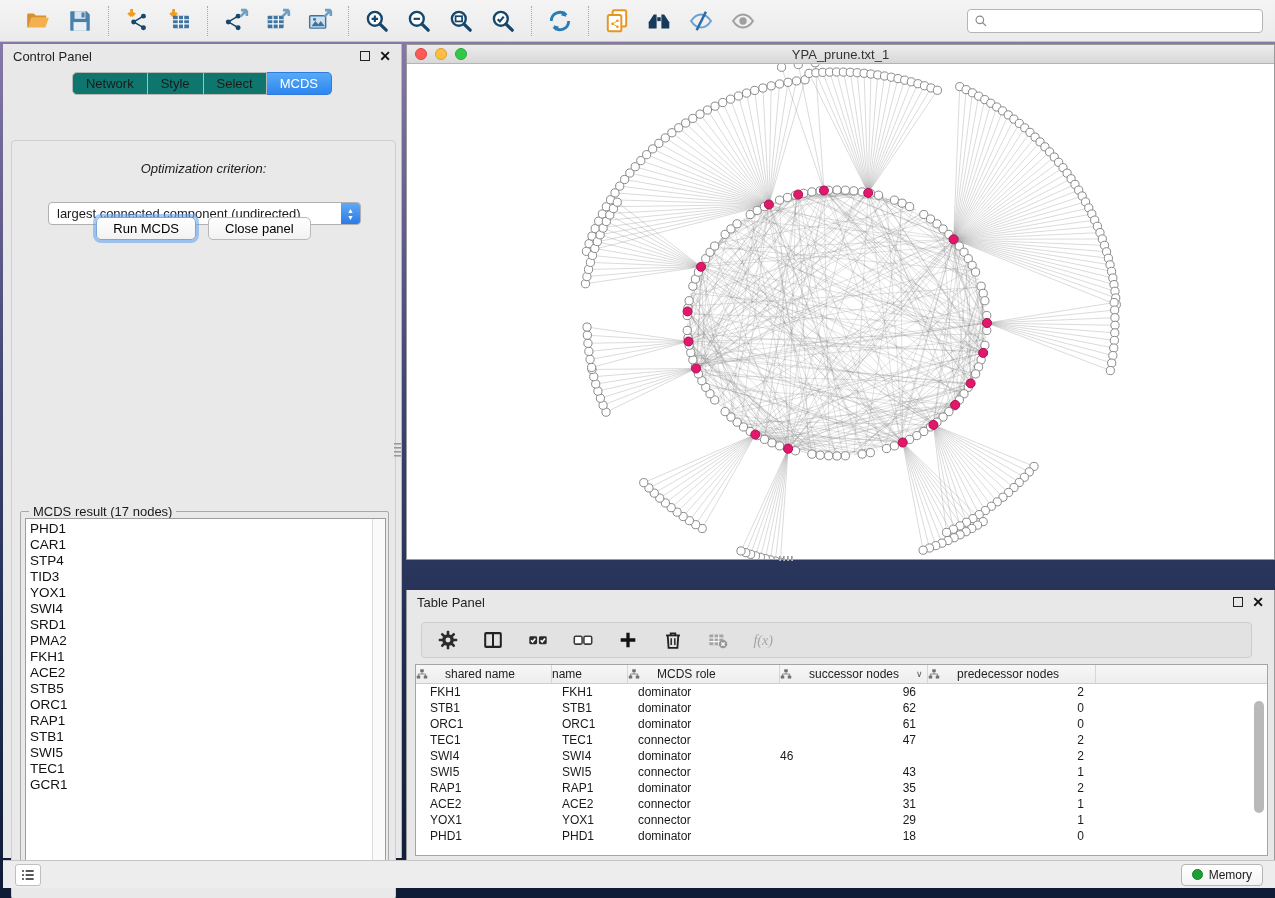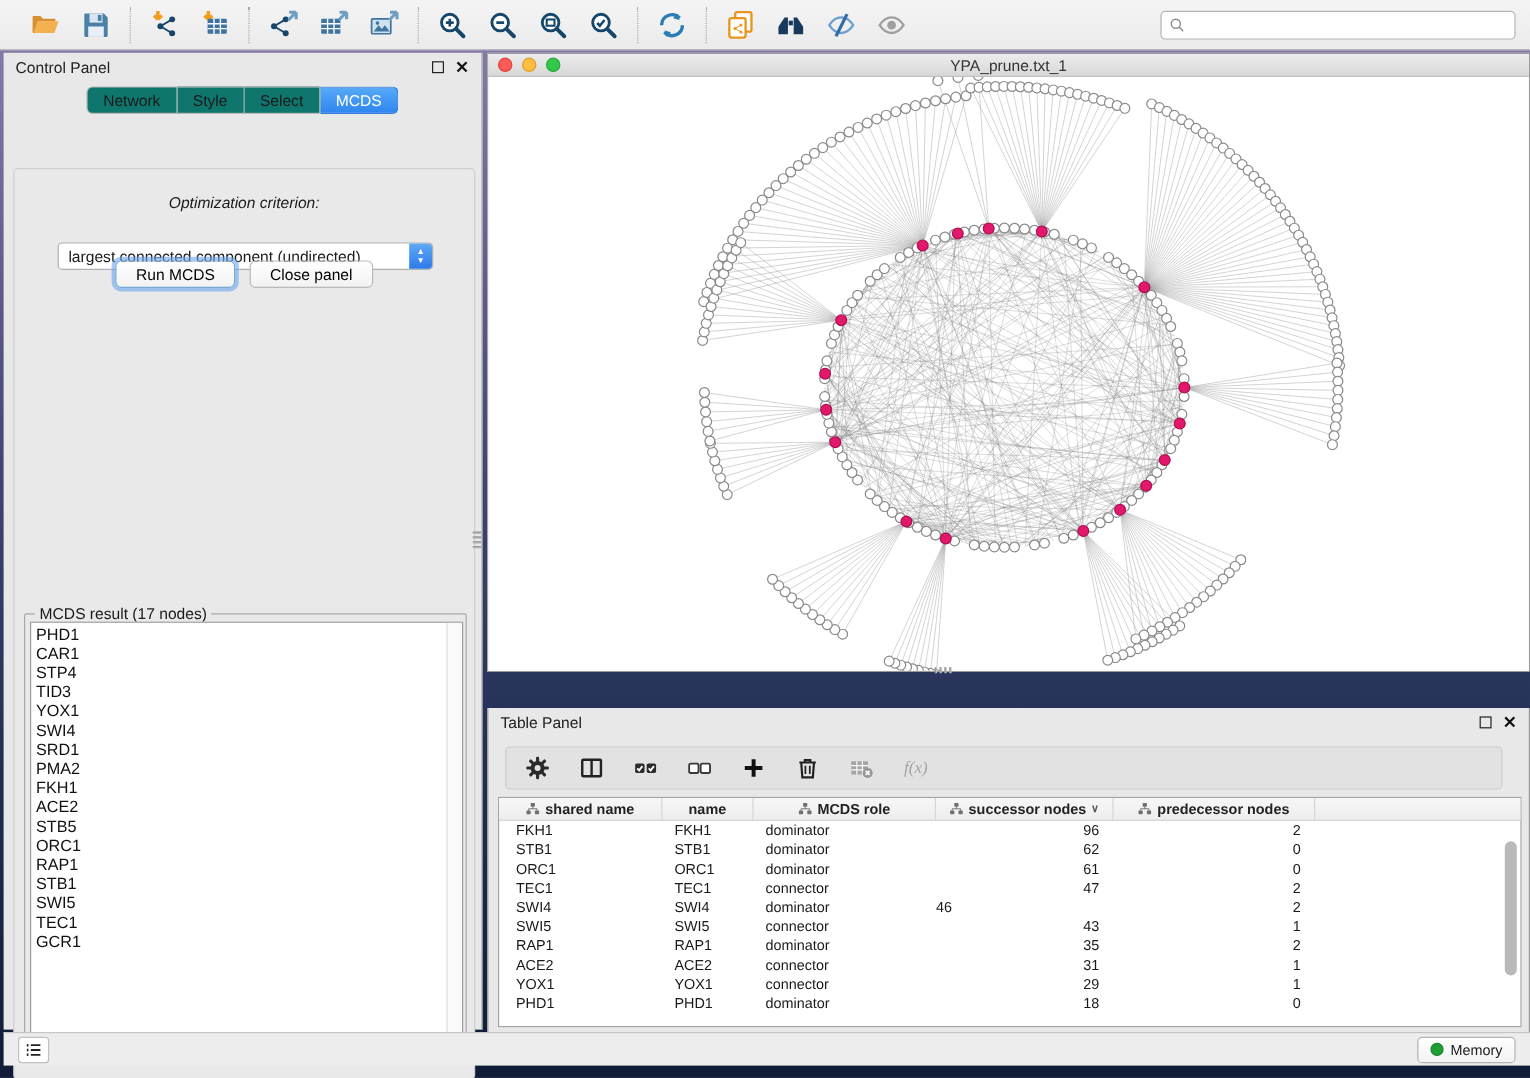--- a/index.html
+++ b/index.html
@@ -79,22 +79,22 @@
 
   
   #table-panel { left:406px; top:562px; width:869px; height:296px; background:#e8e8e8;
     border:1px solid #9a9a9a; border-top:none;margin-top:28px; }
   #tp-toolbar { left:14px; top:32px; width:831px; height:36px; background:#e2e2e2;
     border:1px solid #cdcdcd; border-radius:4px; display:flex; align-items:center; gap:17px; padding:0 12px; }
   #tp-toolbar .tb-btn svg { width:22px; height:22px; }
   #node-table { left:8px; top:74px; width:853px; height:192px; background:#fff; border:1px solid #a5a5a5; }
   #table-head { display:flex; height:19px; background:linear-gradient(#f7f7f7,#ededed);
     border-bottom:1px solid #cfcfcf; }
-  .th { display:flex; align-items:center; justify-content:center; gap:4px; font-size:12px; color:#222;
-    border-right:1px solid #d6d6d6; overflow:hidden;font-weight:bold; }
+  .th { display:flex; align-items:center; gap:17px; font-size:12px; color:#222;
+    border-right:1px solid #d6d6d6; overflow:hidden; }
   .th svg { width:12px; height:12px; flex:none; }
   .sort-chev { font-size:9px; color:#555; }
   .tr { display:flex; height:16px; align-items:center; font-size:12px; }
   .td { overflow:hidden; white-space:nowrap; }
   #table-scroll { position:absolute; right:2px; top:22px; width:12px; bottom:4px; background:#fff; }
   #table-thumb { position:absolute; left:1px; right:1px; top:14px; height:112px; background:#b9b9b9; border-radius:6px; }
   #tp-tabs { left:0; top:272px; width:100%; display:flex; justify-content:center; }
 
   
   #status-bar { left:3px; top:860px; width:1272px; height:28px; background:#ededed; border-top:1px solid #c5c5c5;

